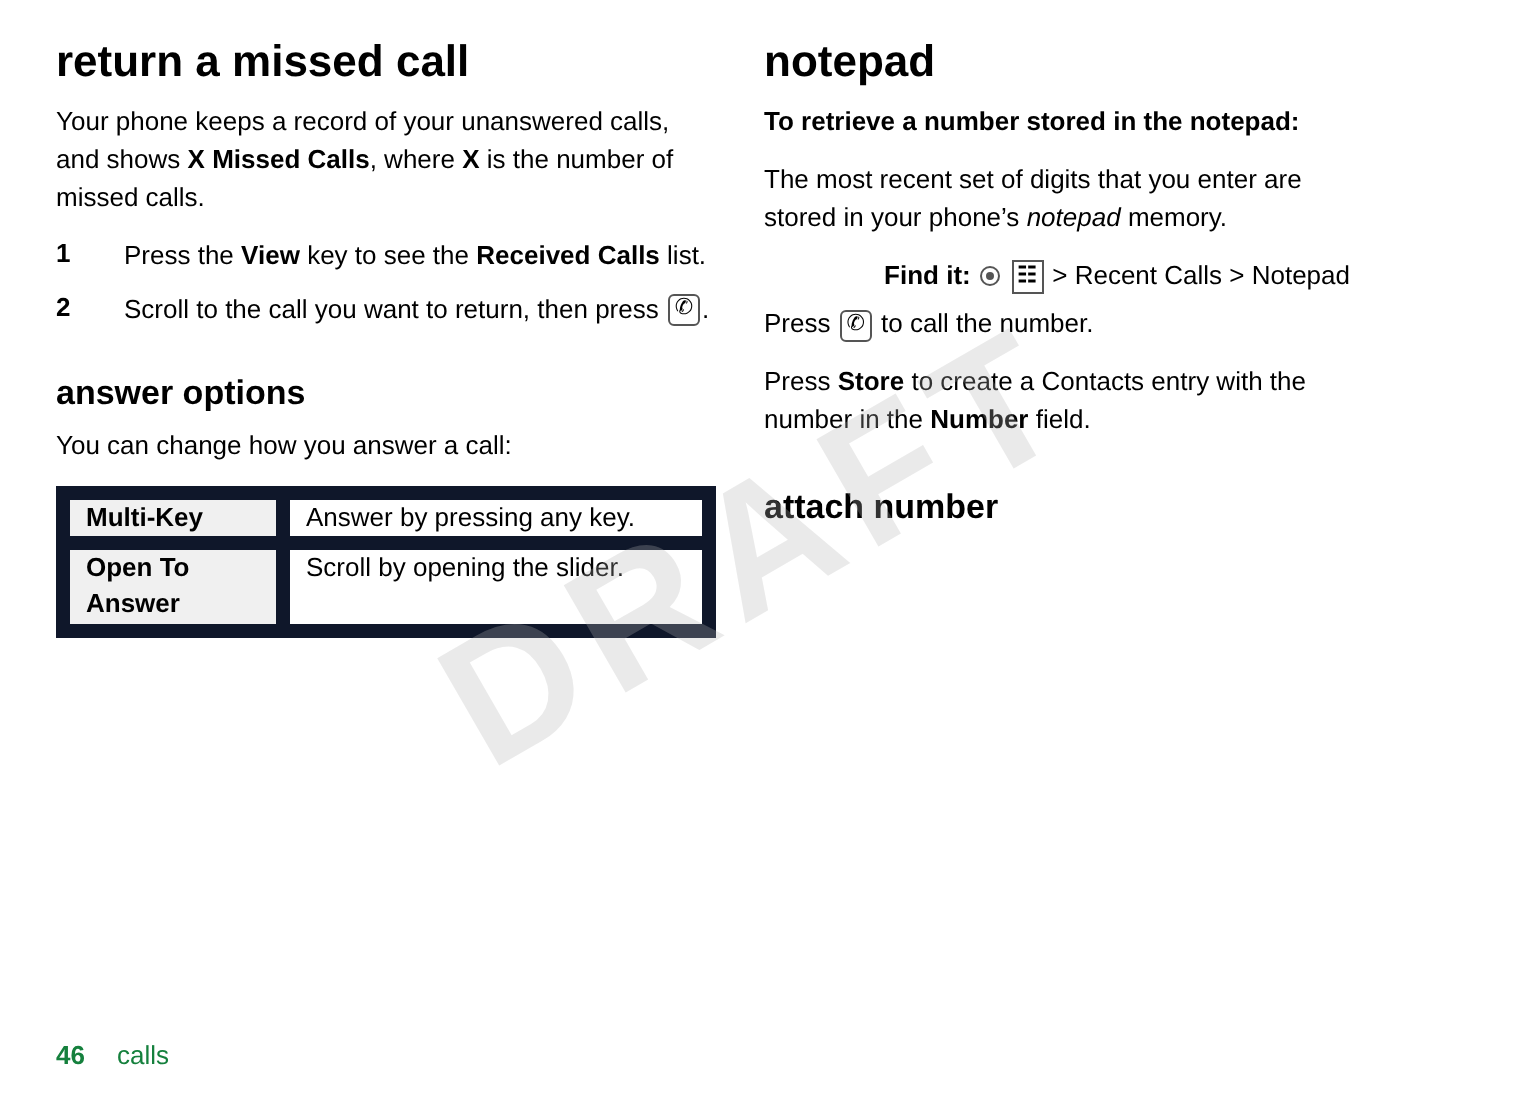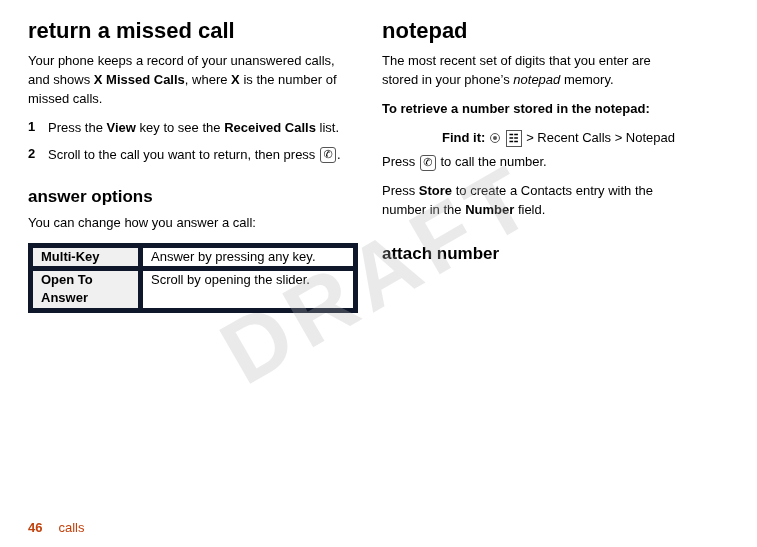--- a/index.html
+++ b/index.html
@@ -65,20 +65,21 @@
     }
     .step-num {
       font-size: 13px;
       font-weight: bold;
       min-width: 14px;
     }
     .step-text {
       font-size: 13px;
       line-height: 1.45;
       flex: 1;
+      margin-left: 14px;
     }
 
     
     .bold { font-weight: bold; }
     
     .ui-elem {
       font-weight: bold;
       font-size: 13px;
     }
     
@@ -100,38 +101,38 @@
     .section-gap { margin-top: 14px; }
 
     
     .options-table {
       width: 100%;
       border-collapse: collapse;
       margin-top: 10px;
       font-size: 13px;
     }
     .options-table td {
-      border: 5px solid #0f172a;
+      border: 7px solid #0f172a;
       padding: 0 8px;
       vertical-align: top;
       line-height: 1.4;
     }
     .options-table td:first-child {
       font-weight: bold;
       width: 110px;
       background: #f0f0f0;
     }
 
     
     .footer {
       position: absolute;
       bottom: 12px;
       left: 28px;
       font-size: 13px;
-      color: #c2410c;
+      color: #15803d;
       display: flex;
       align-items: center;
       gap: 16px;
     }
     .footer-page {
       font-weight: bold;
     }
 
     
     .draft-watermark {
@@ -246,26 +247,26 @@
       </tbody>
         </table>
     </div>
 
   </div>
 
   <div class="right-col">
 
     <div>
       <div class="section-title">notepad</div>
+      <p class="body-text bold">To retrieve a number stored in the notepad:</p>
       <p class="body-text">
         <span>The most recent set of digits that you enter are stored in your phone’s</span>
         <span class="italic">notepad</span>
         <span>memory.</span>
       </p>
-      <p class="body-text bold">To retrieve a number stored in the notepad:</p>
       <div class="find-it">
         <span>Find it:</span>
         <span class="bullet-dot"></span>
         <span class="menu-icon">☷</span>
         <span class="find-it-normal">&gt; Recent Calls &gt; Notepad</span>
       </div>
 
       <p class="body-text">
         <span>Press</span>
         <span class="call-icon">✆</span>

